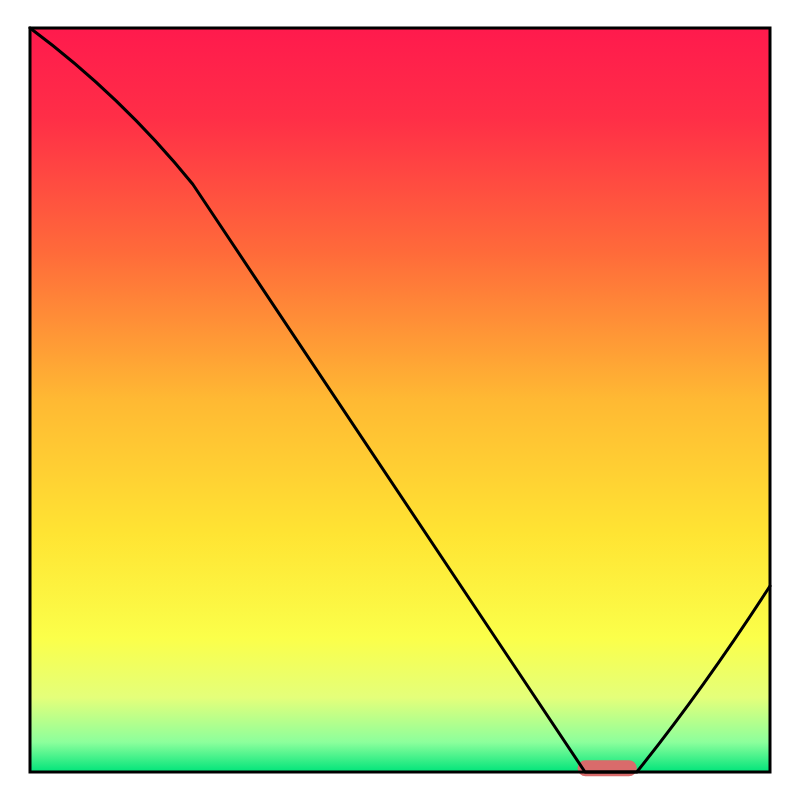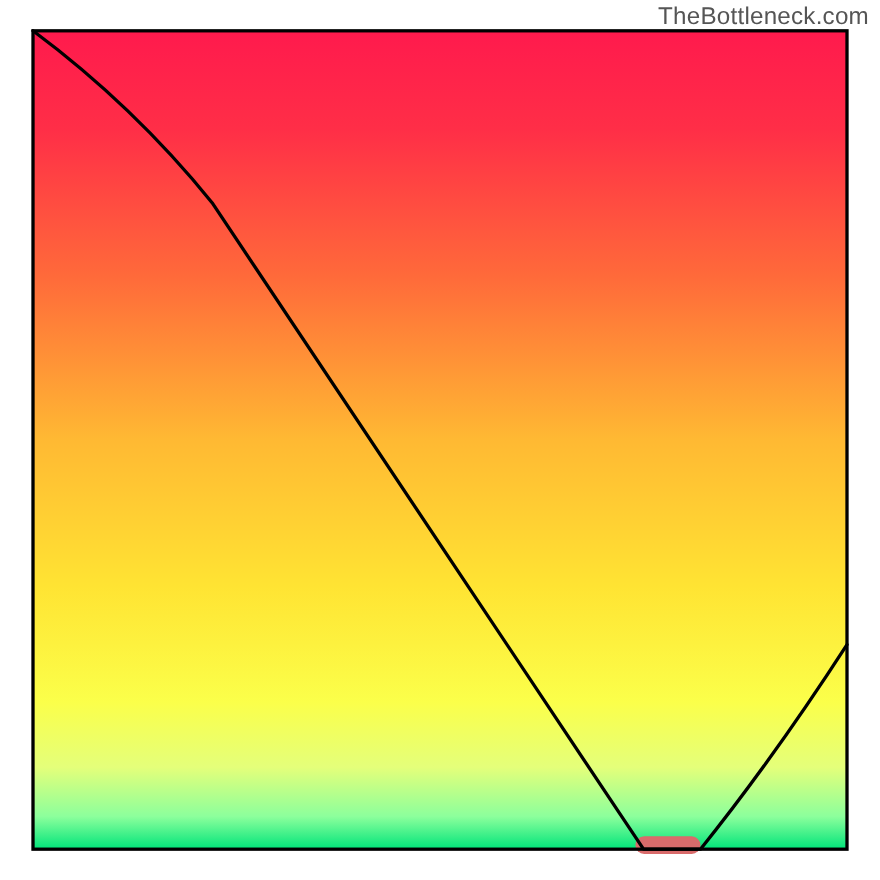--- a/index.html
+++ b/index.html
@@ -28,21 +28,20 @@
   svg {
     position: absolute;
     top: 0;
     left: 0;
   }
 </style>
 </head>
 <body>
 
 <div class="chart-container">
-  <div class="watermark">TheBottleneck.com</div>
   <svg id="chart-svg" width="800" height="800" viewBox="0 0 800 800">
       <defs>
         <linearGradient id="bg-grad" x1="0" y1="0" x2="0" y2="1">
           <stop offset="0%" stop-color="#ff1a4d"></stop>
           <stop offset="12%" stop-color="#ff2e47"></stop>
           <stop offset="30%" stop-color="#ff6a3a"></stop>
           <stop offset="50%" stop-color="#ffb933"></stop>
           <stop offset="68%" stop-color="#ffe433"></stop>
           <stop offset="82%" stop-color="#fbff4a"></stop>
           <stop offset="90%" stop-color="#e4ff7a"></stop>

